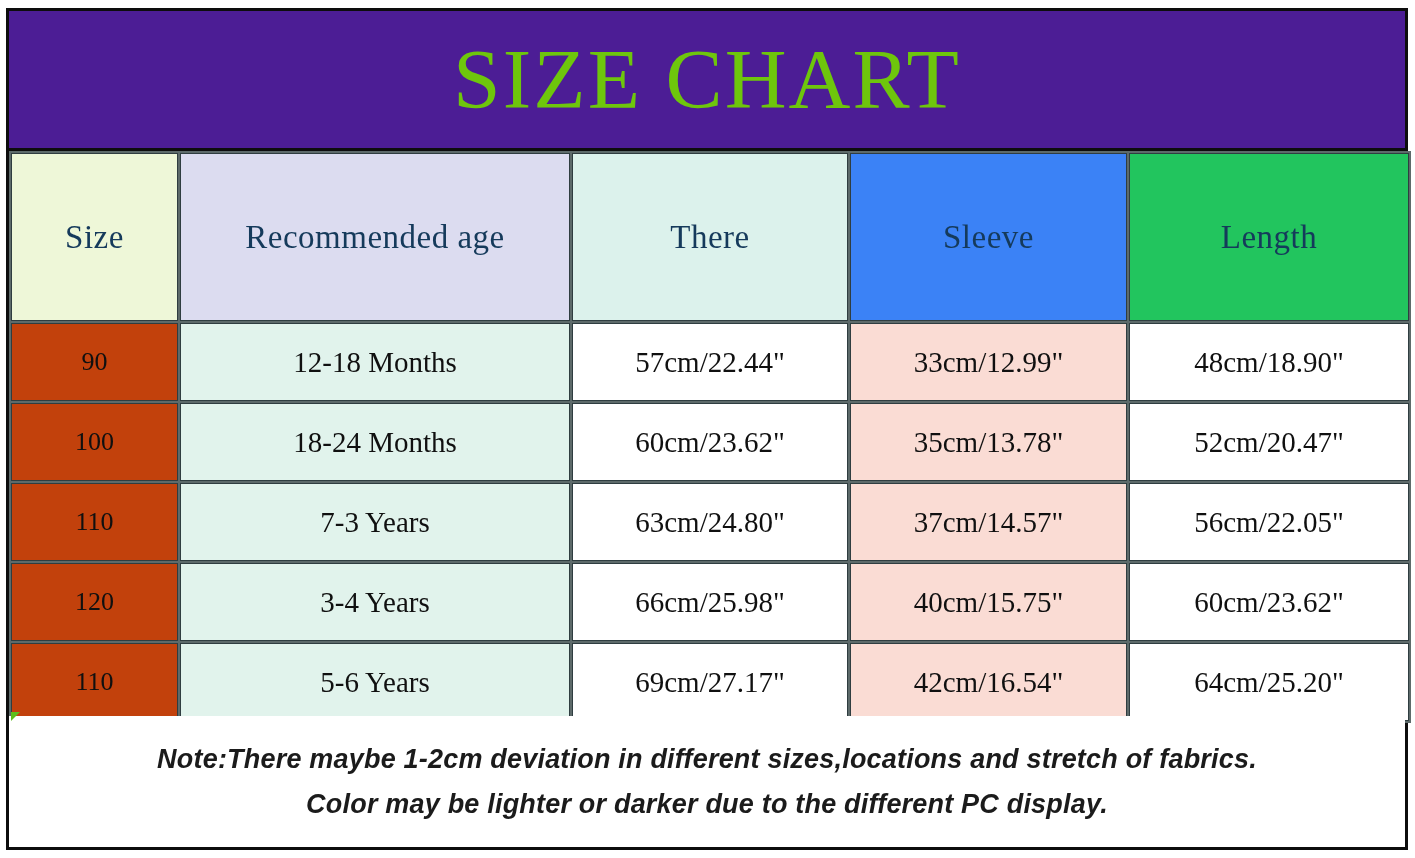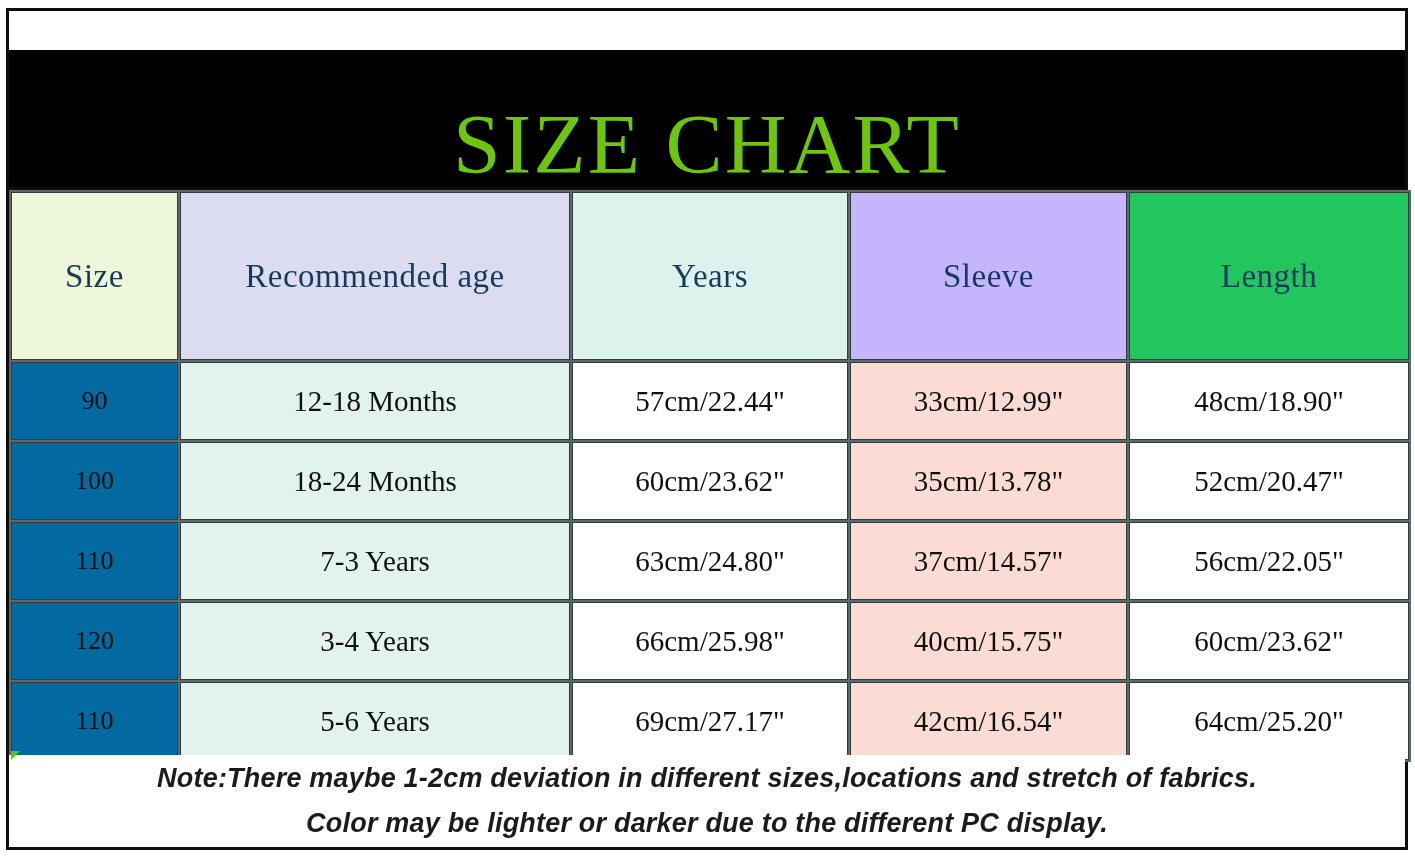--- a/index.html
+++ b/index.html
@@ -31,24 +31,23 @@
     display: flex;
     flex-direction: column;
   }
 
   
   #title-band {
     height: 140px;
     flex: 0 0 140px;
     border-bottom: 3px solid #0d0d0d;
     display: flex;
-    align-items: flex-end;
+    align-items: center;
     justify-content: center;
-    background: #000000;
-    margin-top: 39px;
+    background: #4c1d95;
   }
   #chart-title {
     color: #6ec60c;
     font-family: "Liberation Serif", "DejaVu Serif", serif;
     font-size: 84px;
     font-weight: 400;
     letter-spacing: 2px;
     line-height: 1;
     white-space: nowrap;
     transform: scaleX(1.02);
@@ -92,28 +91,28 @@
   tr.header-row { height: 168px; }
   tr.header-row th {
     font-size: 33px;
     color: #153a5b;
     font-family: "Liberation Serif", "DejaVu Serif", serif;
     letter-spacing: 0.5px;
   }
   th.h-size   { background: #eef7d8; font-size: 30px; }
   th.h-age    { background: #dcdcf0; }
   th.h-bust   { background: #dcf2ec; }
-  th.h-sleeve { background: #c4b5fd; }
+  th.h-sleeve { background: #3b82f6; }
   th.h-length { background: #22c55e; }
 
   
   tr.data-row { height: 78px; }
 
   td.cell-size {
-    background: #0369a1;
+    background: #c2410c;
     color: #101010;
     font-size: 26px;
     font-weight: bold;
     font-family: "Liberation Serif", "DejaVu Serif", serif;
   }
   td.cell-age {
     background: #e1f3ec;
     color: #101010;
     font-size: 29px;
     font-family: "Liberation Serif", "DejaVu Serif", serif;
@@ -180,21 +179,21 @@
           <col class="c-size">
           <col class="c-age">
           <col class="c-bust">
           <col class="c-sleeve">
           <col class="c-length">
         </colgroup>
         <thead>
           <tr class="header-row">
             <th class="h-size">Size</th>
             <th class="h-age">Recommended age</th>
-            <th class="h-bust">Years</th>
+            <th class="h-bust">There</th>
             <th class="h-sleeve">Sleeve</th>
             <th class="h-length">Length</th>
           </tr>
         </thead>
         <tbody>
           <tr class="data-row">
             <td class="cell-size">90</td>
             <td class="cell-age">12-18 Months</td>
             <td class="cell-bust">57cm/22.44"</td>
             <td class="cell-sleeve">33cm/12.99"</td>

